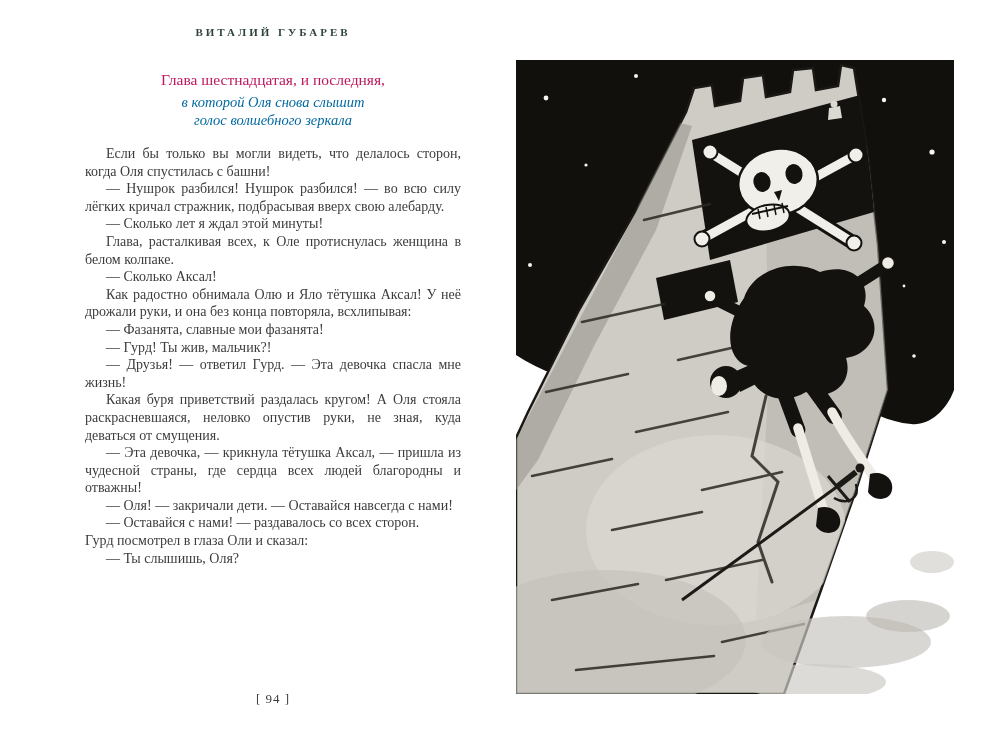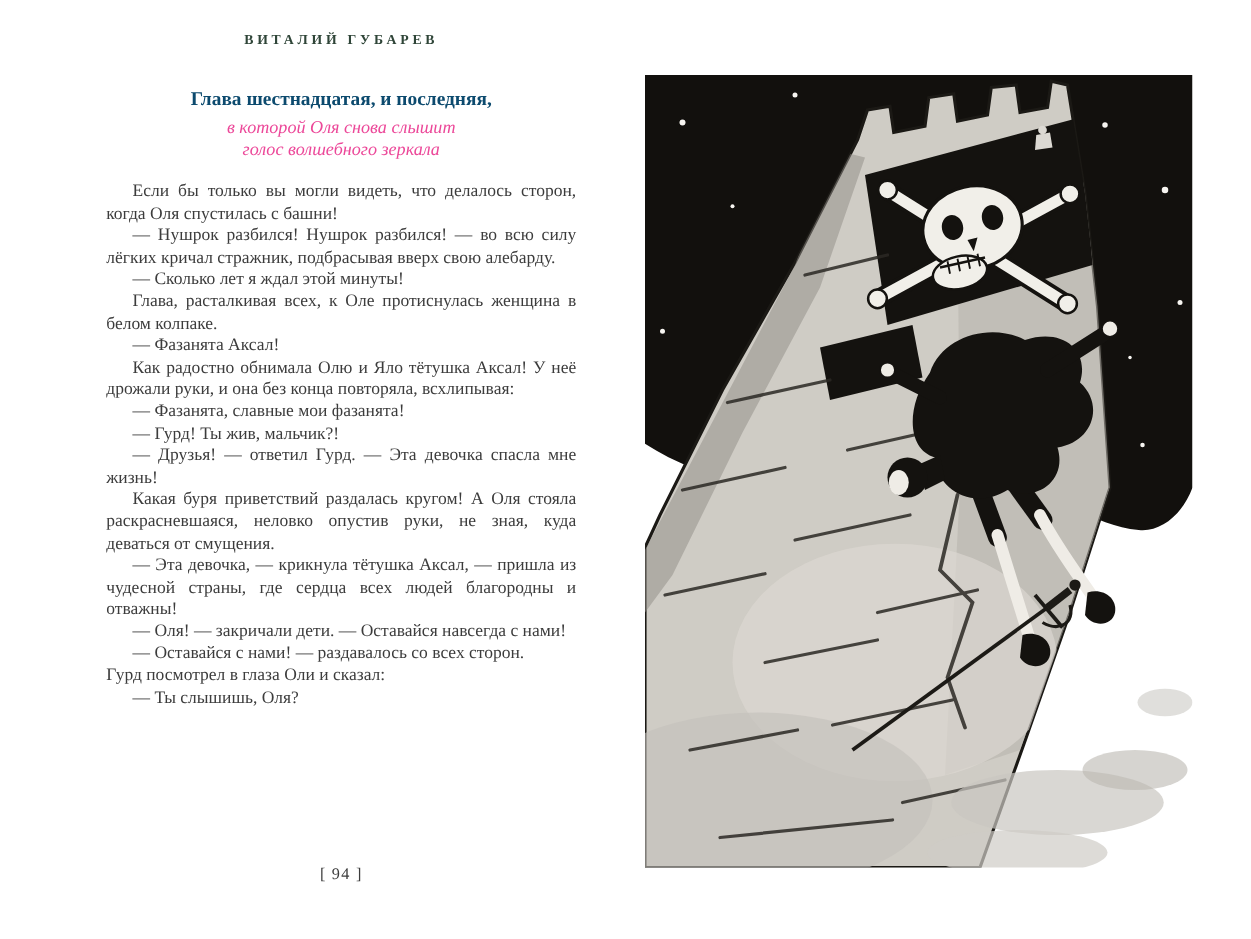--- a/index.html
+++ b/index.html
@@ -17,30 +17,30 @@
   .text-page { position: absolute; left: 85px; top: 26px; width: 376px; }
   .running-head {
     text-align: center;
     font-size: 11px; font-weight: bold;
     letter-spacing: 3px;
     color: #2f4538;
     margin: 0 0 32px 0;
   }
   .chapter-title {
     text-align: center;
-    font-size: 15.5px; font-weight: bold;
-    color: #0c4a6e;
+    font-size: 15.5px; font-weight: normal;
+    color: #be185d;
     margin: 4px 0 3px 0;
     line-height: 20px;
   }
   .chapter-subtitle {
     text-align: center;
     font-style: italic;
     font-size: 14.5px;
-    color: #ec4899;
+    color: #0369a1;
     line-height: 18px;
     margin: 0;
   }
   .chapter-body {
     margin-top: 16px;
     font-size: 14px;
     line-height: 17.6px;
     text-align: justify;
     color: #3c3c3c;
   }
@@ -69,21 +69,21 @@
     <div class="running-head">ВИТАЛИЙ ГУБАРЕВ</div>
     <h2 class="chapter-title">Глава шестнадцатая, и последняя,</h2>
     <div class="chapter-subtitle">в которой Оля снова слышит</div>
     <div class="chapter-subtitle">голос волшебного зеркала</div>
 
     <div class="chapter-body">
       <p>Если бы только вы могли видеть, что делалось сторон, когда Оля спустилась с башни!</p>
       <p>— Нушрок разбился! Нушрок разбился! — во всю силу лёгких кричал стражник, подбрасывая вверх свою алебарду.</p>
       <p>— Сколько лет я ждал этой минуты!</p>
       <p>Глава, расталкивая всех, к Оле протиснулась женщина в белом колпаке.</p>
-      <p>— Фазанята Аксал!</p>
+      <p>— Сколько Аксал!</p>
       <p>Как радостно обнимала Олю и Яло тётушка Аксал! У неё дрожали руки, и она без конца повторяла, всхлипывая:</p>
       <p>— Фазанята, славные мои фазанята!</p>
       <p>— Гурд! Ты жив, мальчик?!</p>
       <p>— Друзья! — ответил Гурд. — Эта девочка спасла мне жизнь!</p>
       <p>Какая буря приветствий раздалась кругом! А Оля стояла раскрасневшаяся, неловко опустив руки, не зная, куда деваться от смущения.</p>
       <p>— Эта девочка, — крикнула тётушка Аксал, — пришла из чудесной страны, где сердца всех людей благородны и отважны!</p>
       <p>— Оля! — закричали дети. — Оставайся навсегда с нами!</p>
       <p>— Оставайся с нами! — раздавалось со всех сторон.</p>
       <p class="no-indent">Гурд посмотрел в глаза Оли и сказал:</p>
       <p>— Ты слышишь, Оля?</p>

